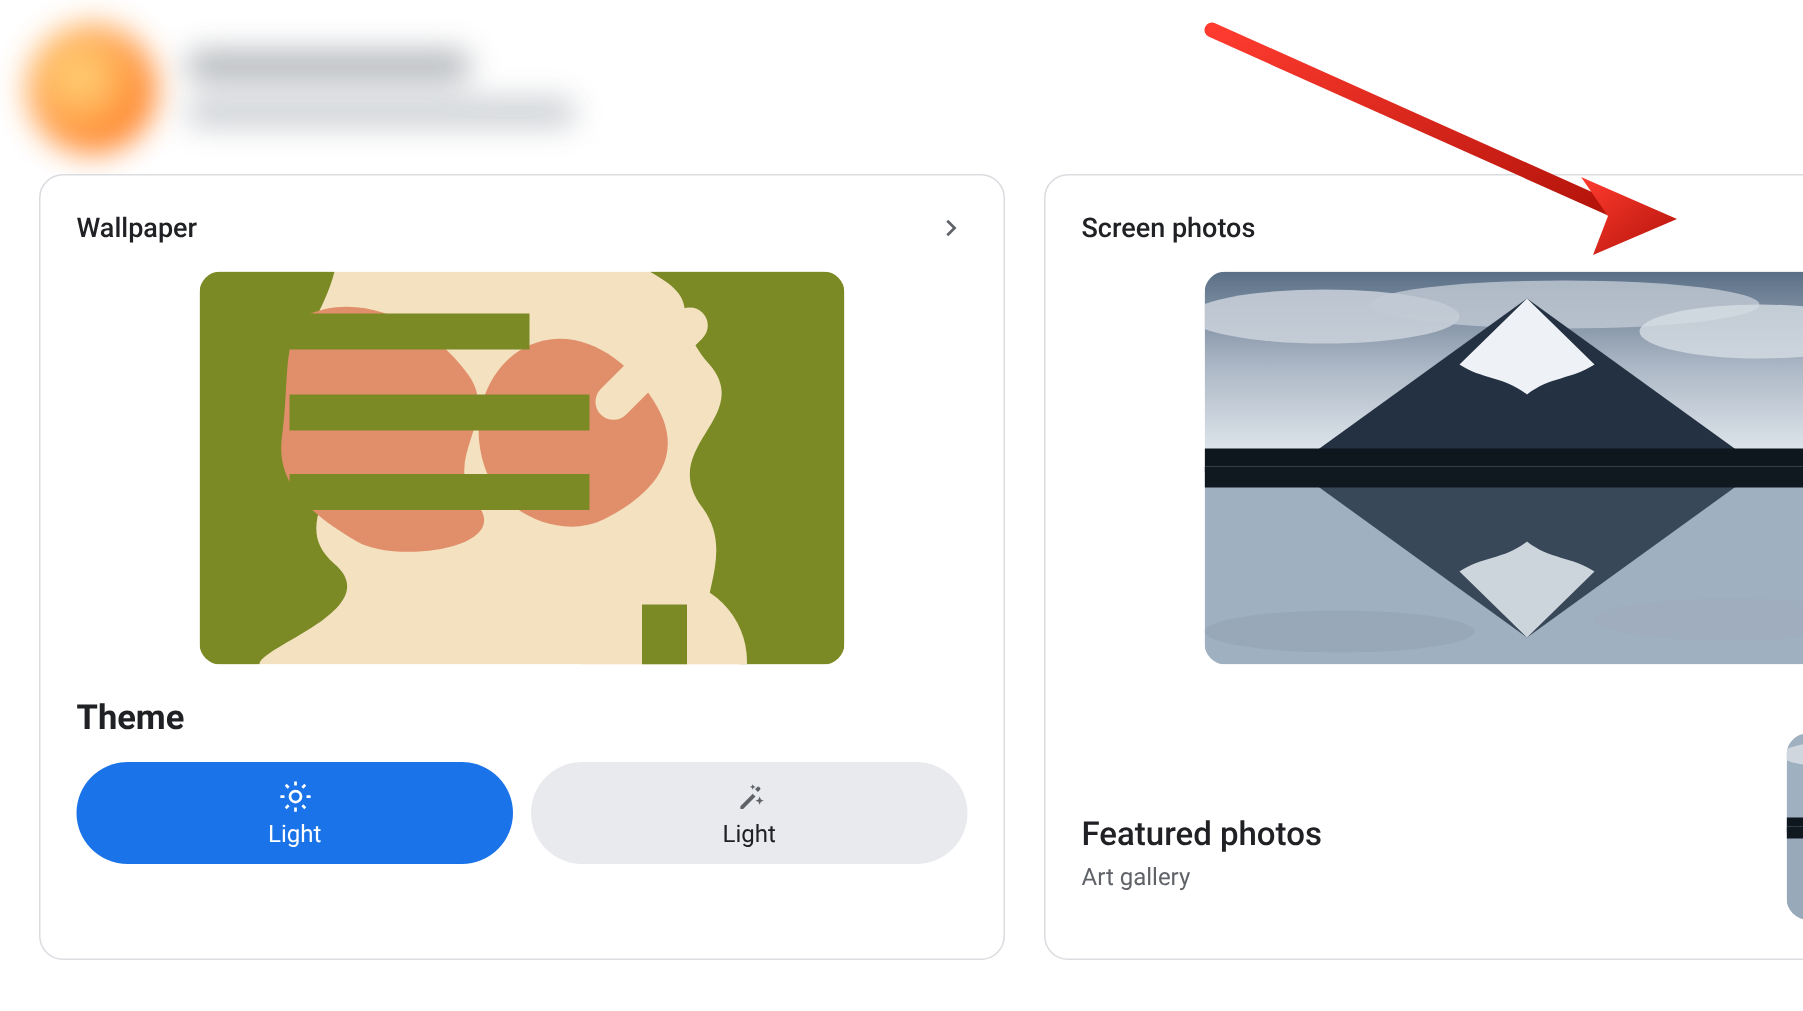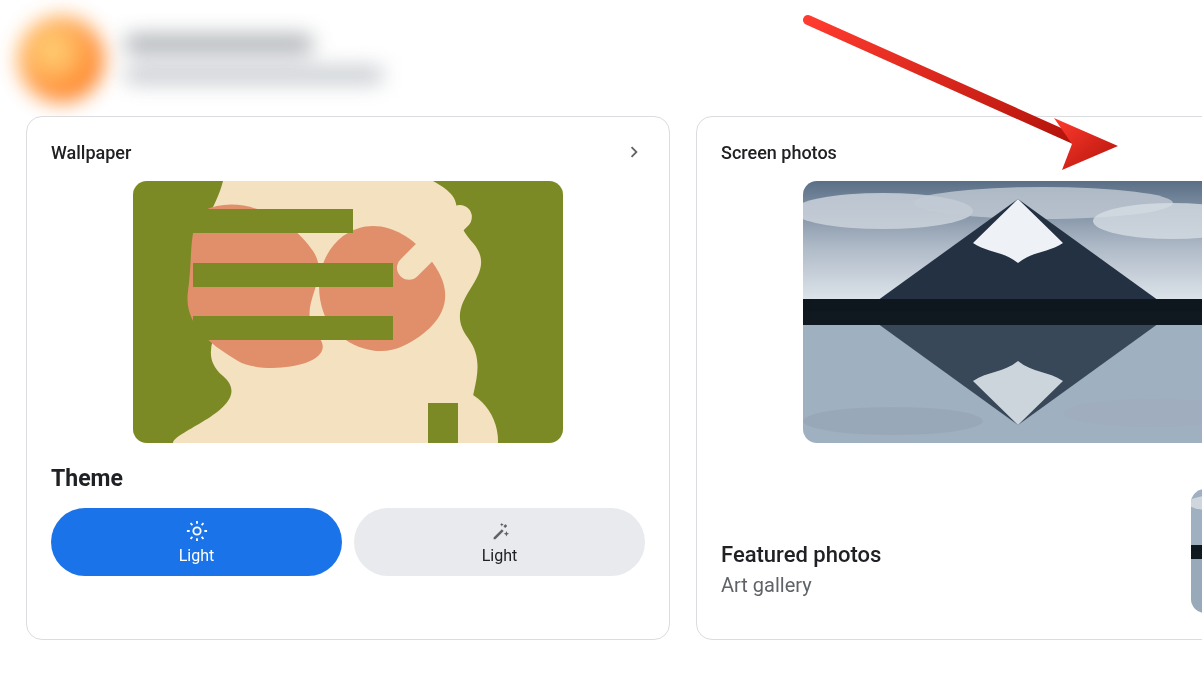--- a/index.html
+++ b/index.html
@@ -35,21 +35,21 @@
   .chip svg{width:22px;height:22px;fill:var(--muted);}
   .chip span{font-size:16px;}
   .chip.sel{background:var(--accent);color:#fff;}
   .chip.sel svg{fill:#fff;}
   .chip.sel span{color:#fff;}
 
   
   .ss-card .preview{width:430px;}
   .ss-row{display:flex;align-items:center;justify-content:space-between;margin-top:46px;}
   .ss-text .t1{font-size:22px;font-weight:500;margin-top:36px;}
-  .ss-text .t2{font-size:20px;color:var(--muted);margin-top:6px;}
+  .ss-text .t2{font-size:16px;color:var(--muted);margin-top:6px;}
   .ss-thumb{width:124px;height:124px;border-radius:14px;overflow:hidden;flex:0 0 auto;}
   .ss-thumb svg{display:block;width:100%;height:100%;}
 
   
   .arrow{position:absolute;left:800px;top:12px;width:320px;height:160px;pointer-events:none;}
 </style>
 </head>
 <body>
 
 <div class="profile">

